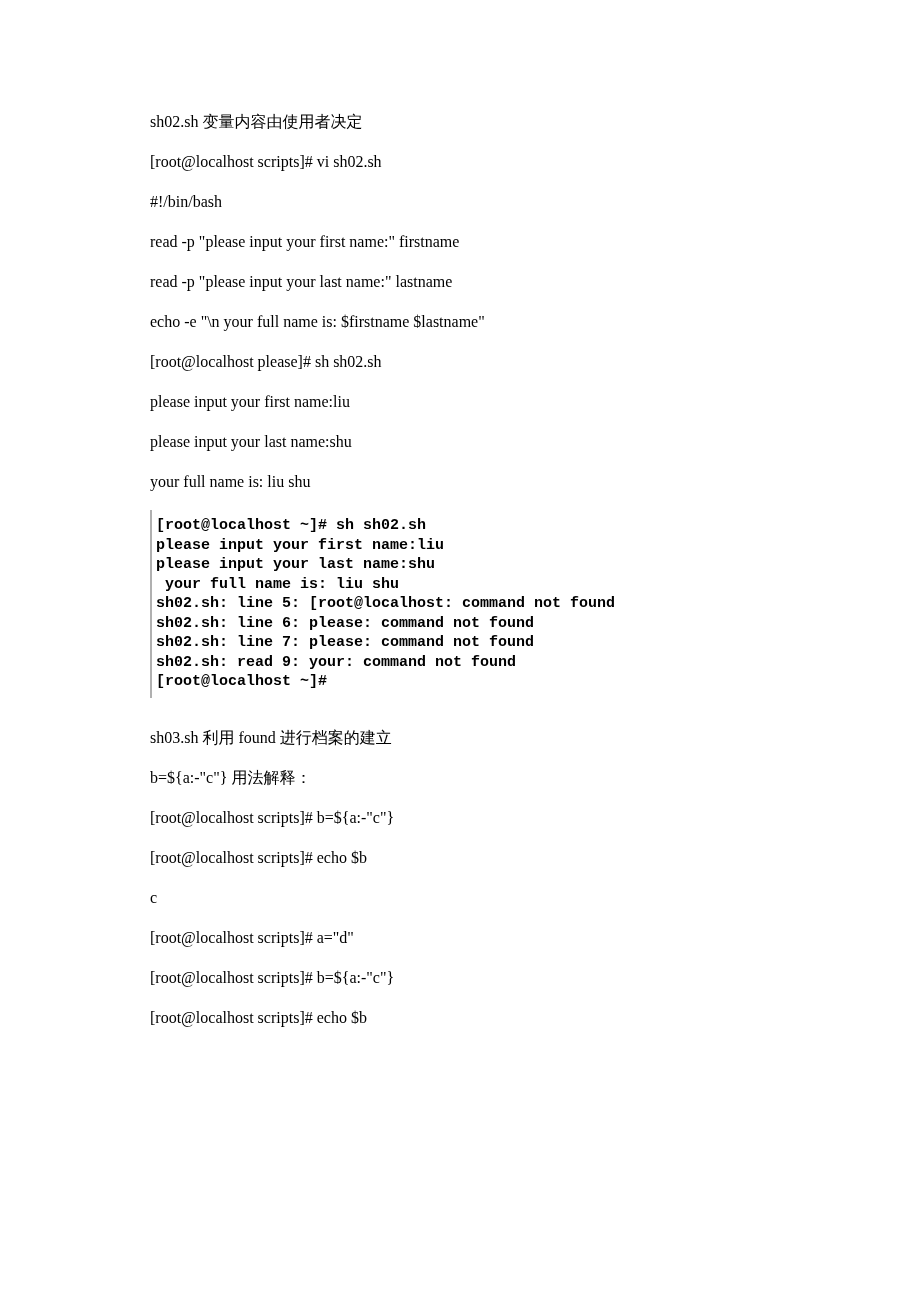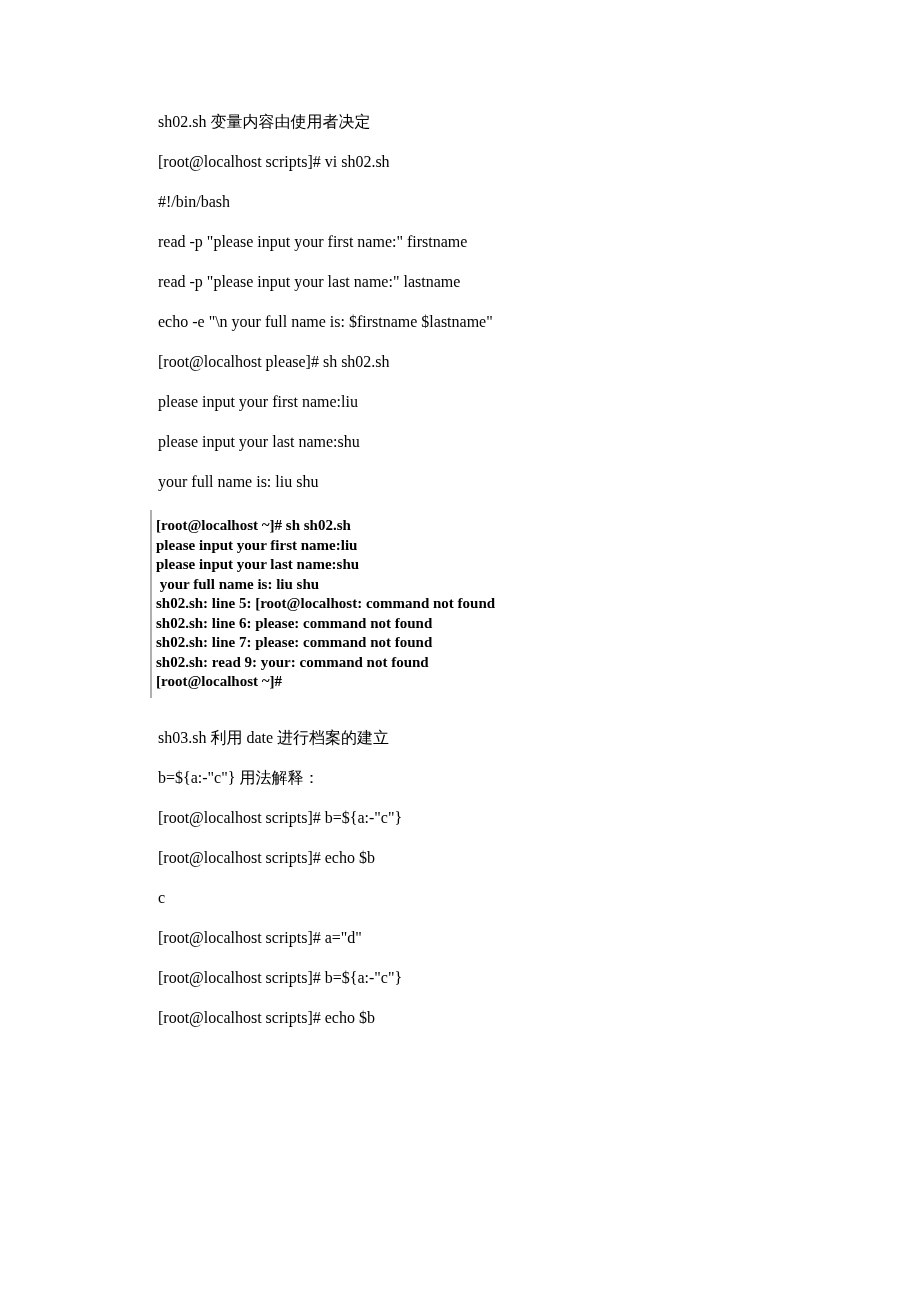--- a/index.html
+++ b/index.html
@@ -10,31 +10,31 @@
     width: 920px;
   }
   .page {
     padding: 110px 150px 60px 150px;
     box-sizing: border-box;
     width: 920px;
   }
   .para {
     font-size: 16px;
     line-height: 1.5;
-    margin: 0 0 16px 8px;
+    margin: 0 0 16px 0;
     color: #000;
   }
   .terminal-screenshot {
     margin: 0 0 28px 0;
     border-left: 2px solid #b0b0b0;
     padding: 6px 0 6px 4px;
     position: relative;
   }
   .terminal-line {
-    font-family: Liberation Serif, serif;
+    font-family: Liberation Mono, monospace;
     font-weight: bold;
     font-size: 15px;
     color: #000;
     line-height: 1.3;
     white-space: pre;
   }
   .watermark {
     position: absolute;
     font-family: Arial, sans-serif;
     font-size: 30px;
@@ -68,21 +68,21 @@
     <div class="terminal-line">please input your last name:shu</div>
     <div class="terminal-line"></div>
     <div class="terminal-line"> your full name is: liu shu</div>
     <div class="terminal-line">sh02.sh: line 5: [root@localhost: command not found</div>
     <div class="terminal-line">sh02.sh: line 6: please: command not found</div>
     <div class="terminal-line">sh02.sh: line 7: please: command not found</div>
     <div class="terminal-line">sh02.sh: read 9: your: command not found</div>
     <div class="terminal-line">[root@localhost ~]# </div>
   </div>
 
-  <p class="para">sh03.sh 利用 date 进行档案的建立</p>
+  <p class="para">sh03.sh 利用 found 进行档案的建立</p>
   <p class="para">b=${a:-"c"} 用法解释：</p>
   <p class="para">[root@localhost scripts]# b=${a:-"c"}</p>
   <p class="para">[root@localhost scripts]# echo $b</p>
   <p class="para">c</p>
   <p class="para">[root@localhost scripts]# a="d"</p>
   <p class="para">[root@localhost scripts]# b=${a:-"c"}</p>
   <p class="para">[root@localhost scripts]# echo $b</p>
 
 </div>
 

